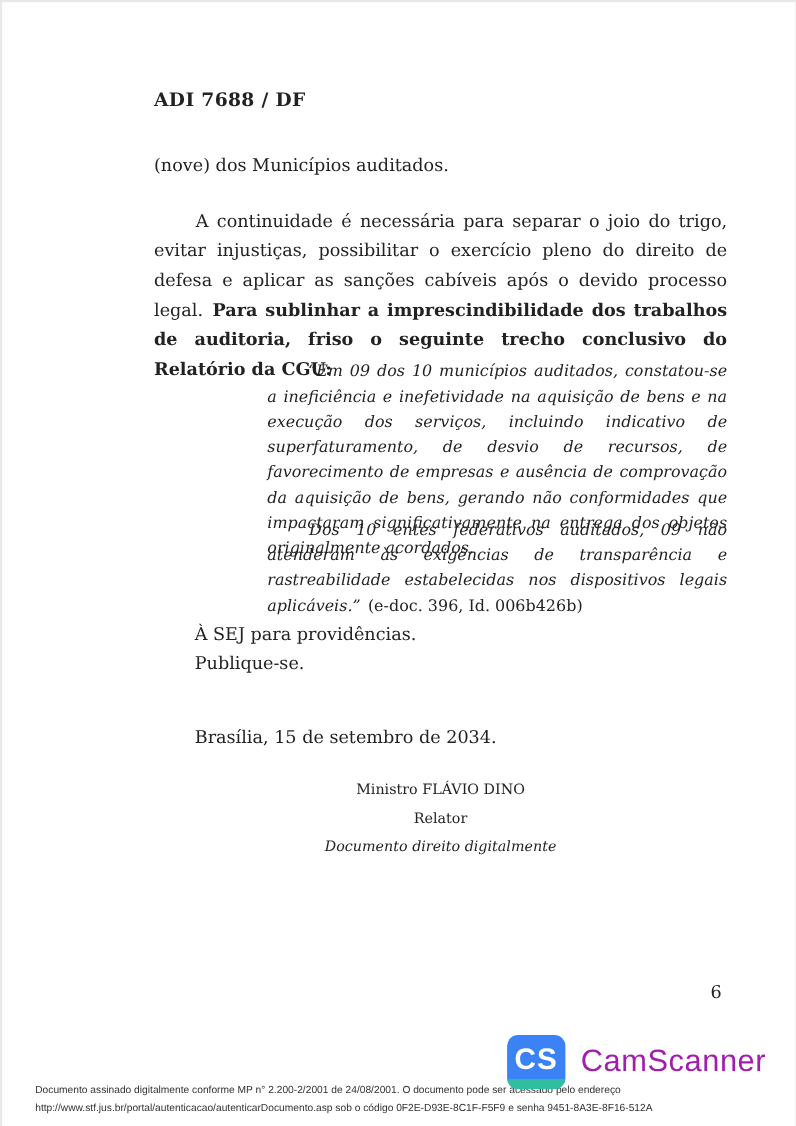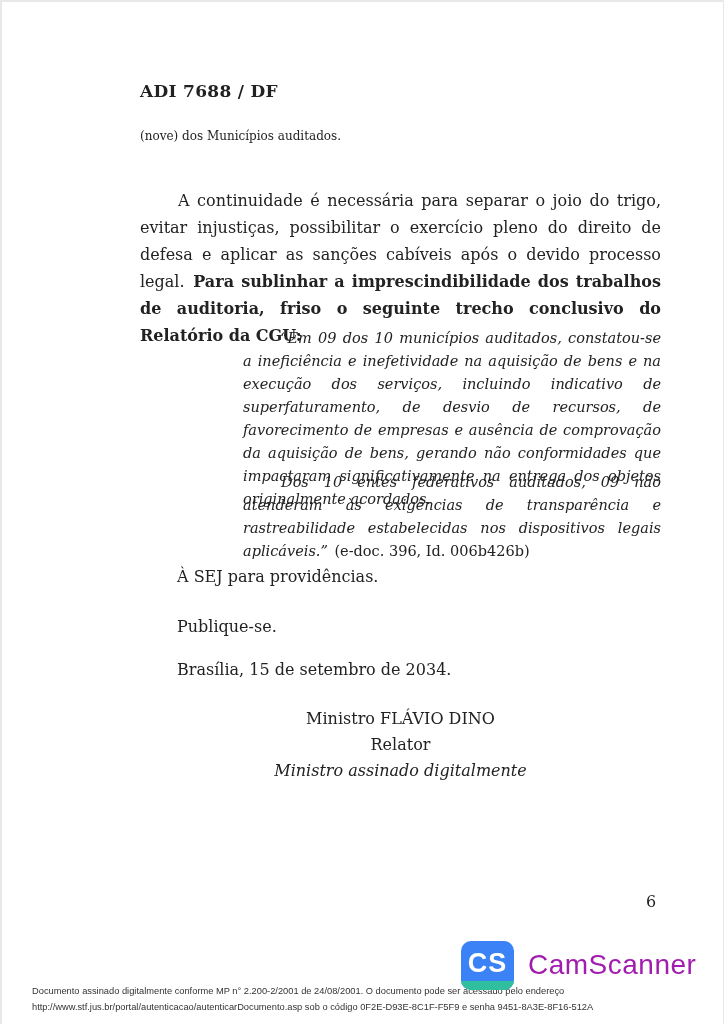--- a/index.html
+++ b/index.html
@@ -13,45 +13,45 @@
     overflow:hidden;
     margin:0 auto;
   }
   .abs { position:absolute; }
   .case-ref {
     left:137px; top:78px;
     font-size:17px; font-weight:bold;
     letter-spacing:0.3px;
   }
   .opening {
-    left:137px; top:126px;
-    font-size:12px;
+    left:137px; top:137px;
+    font-size:16px;
   }
   .para1 {
     left:137px; top:184px; width:523px;
     font-size:16px; line-height:27px;
     text-align:justify; text-indent:37px;
   }
   .para1 b { font-weight:bold; }
   .quote {
     left:240px; width:420px;
     font-size:14.5px; line-height:23px;
     text-align:justify; text-indent:37px;
     font-style:italic;
   }
   .quote-1 { top:324px; }
   .quote-2 { top:468px; }
   .quote .citation { font-style:normal; }
   .dispatch { left:174px; font-size:16px; }
   .dispatch-1 { top:564px; }
-  .dispatch-2 { top:614px; }
+  .dispatch-2 { top:590px; }
   .dateline  { left:174px; top:657px; font-size:16px; }
   .signature {
     left:137px; top:703px; width:523px;
-    text-align:center; font-size:16px; line-height:24px;
+    text-align:center; font-size:13px; line-height:24px;
   }
   .signature .sig-note { font-style:italic; }
   .page-number {
     left:643px; top:889px; font-size:16px;
   }
   
   .cs-logo {
     left:459px; top:939px;
     width:53px; height:49px;
     border-radius:10px;
@@ -108,21 +108,21 @@
 
   <div class="abs dispatch dispatch-1">À SEJ para providências.</div>
 
   <div class="abs dispatch dispatch-2">Publique-se.</div>
 
   <div class="abs dateline">Brasília, 15 de setembro de 2034.</div>
 
   <div class="abs signature">
     <div>Ministro FLÁVIO DINO</div>
     <div>Relator</div>
-    <div class="sig-note">Ministro assinado digitalmente</div>
+    <div class="sig-note">Documento direito digitalmente</div>
   </div>
 
   <div class="abs page-number">6</div>
 
   <div class="abs cs-logo">
     <span class="cs-text">CS</span>
     <span class="cs-accent"></span>
   </div>
 
   <div class="abs cs-brand">CamScanner</div>

